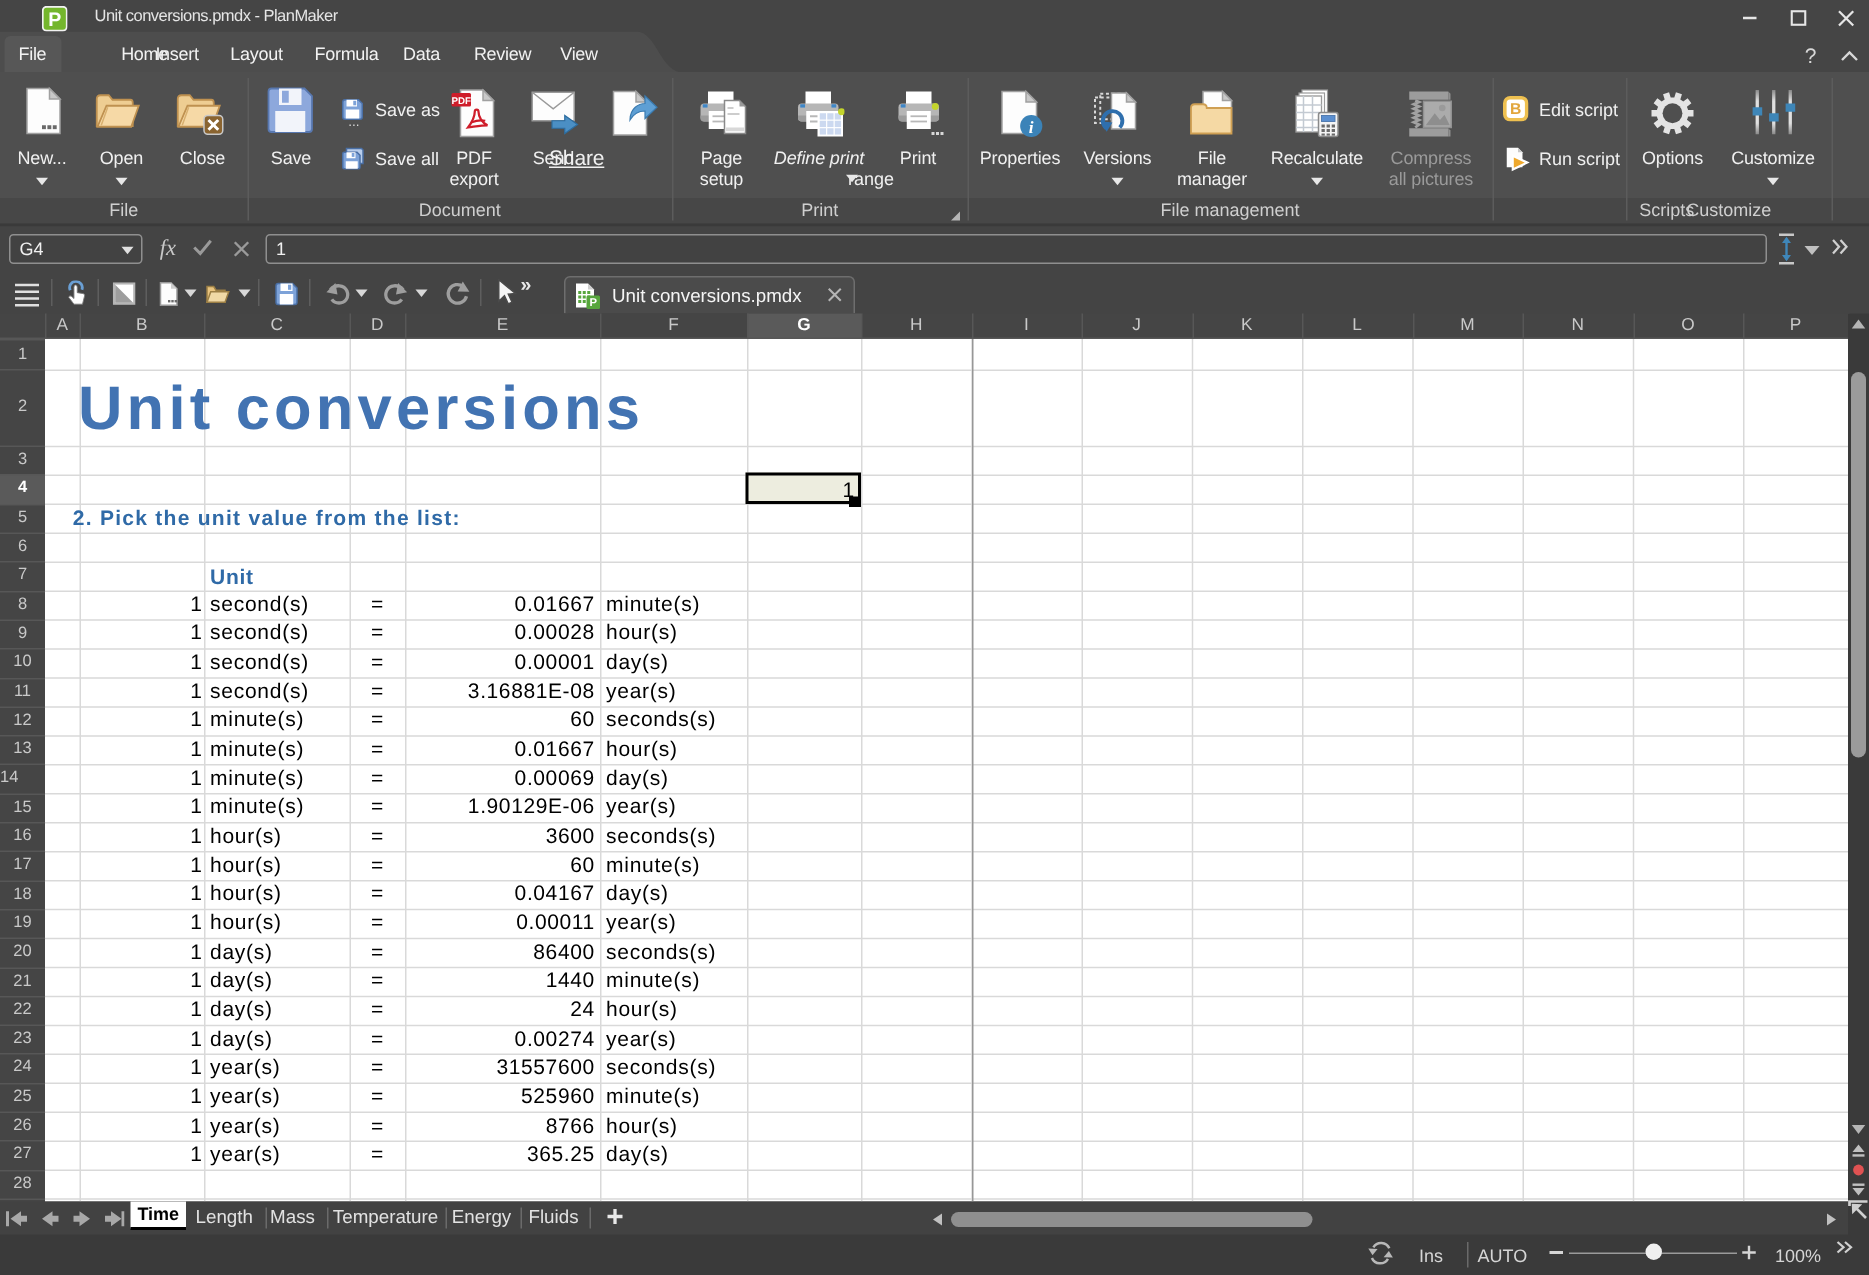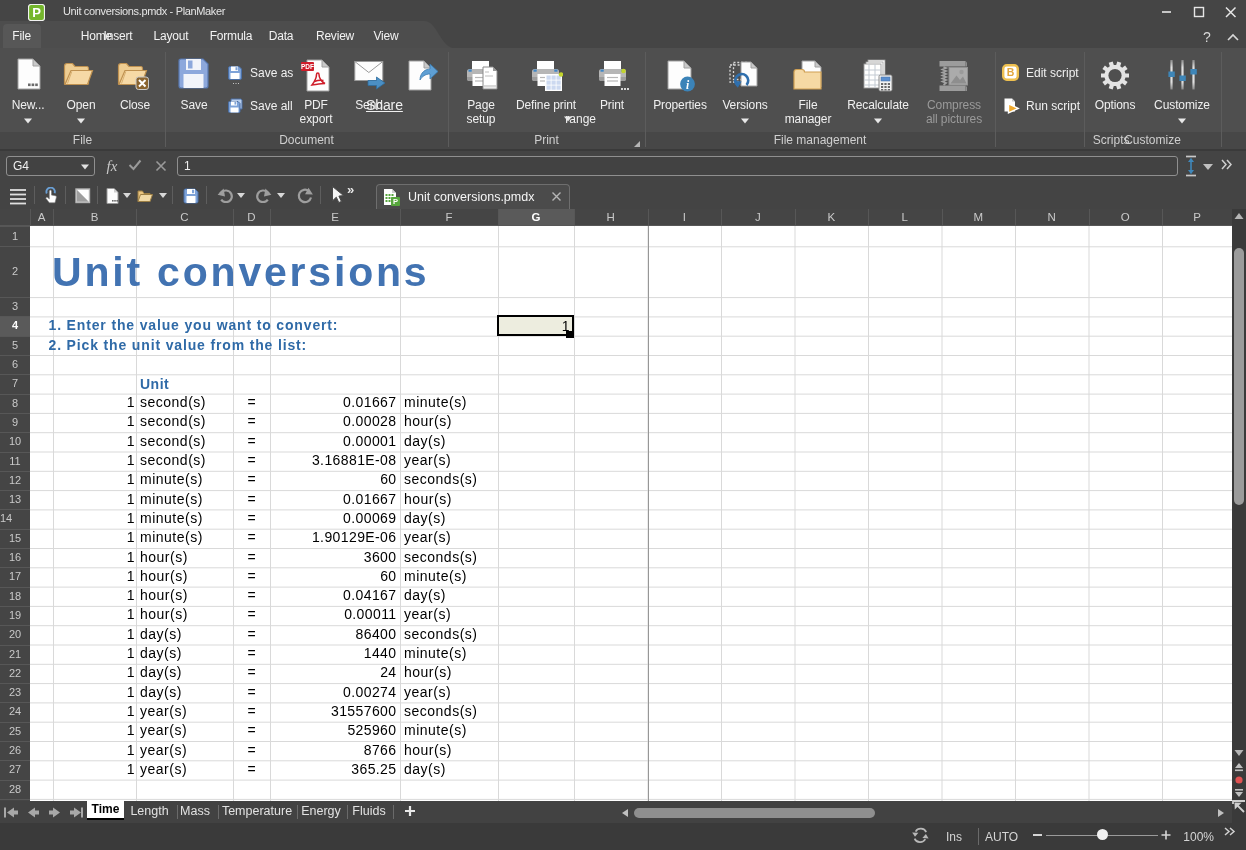--- a/index.html
+++ b/index.html
@@ -162,21 +162,21 @@
         <rect x="27.5" y="17.5" width="4.2" height="4.2"></rect>
 <rect x="17.5" y="22.5" width="4.2" height="4.2"></rect>
         <rect x="22.5" y="22.5" width="4.2" height="4.2"></rect>
         <rect x="27.5" y="22.5" width="4.2" height="4.2"></rect>
 <rect x="17.5" y="27.5" width="4.2" height="4.2"></rect>
         <rect x="22.5" y="27.5" width="4.2" height="4.2"></rect>
         <rect x="27.5" y="27.5" width="4.2" height="4.2"></rect>
       </g>
 <circle cx="32" cy="16.5" r="2.3" fill="#c3d42c"></circle>
     </svg>
-<div class="abs" style="left:486.0px;top:98px;width:120px;height:14px;line-height:14px;text-align:center;font-size:12px;letter-spacing:-0.1px;color:#f0f0f0;">Define print</div>
+<div class="abs" style="left:486.0px;top:98px;width:120px;height:14px;line-height:14px;text-align:center;font-size:12px;letter-spacing:-0.1px;color:#f0f0f0;font-style:italic;">Define print</div>
 <div class="abs" style="left:496px;top:112px;width:100px;height:14px;line-height:14px;text-align:right;font-size:12px;color:#f0f0f0">range</div>
 <svg class="abs" style="left:563px;top:115px" width="10" height="8" viewBox="0 0 10 8">
       <path d="M1 1.5 L5 6.5 L9 1.5 Z" fill="#e8e8e8"></path>
     </svg>
 <svg class="abs" style="left:596px;top:58px" width="34" height="34" viewBox="0 0 34 34">
       <rect x="8" y="3" width="17" height="9" fill="#fff"></rect>
 <rect x="3" y="11" width="27" height="12" rx="2.5" fill="#b6b6b6"></rect>
 <path d="M3 19 L30 19 L30 20.5 Q30 23 27.5 23 L5.5 23 Q3 23 3 20.5 Z" fill="#9c9c9c"></path>
 <rect x="4.5" y="11.5" width="3.2" height="2.2" fill="#3f87c8"></rect>
       <rect x="25.3" y="11.5" width="3.2" height="2.2" fill="#3f87c8"></rect>
@@ -558,21 +558,20 @@
       <line x1="0" y1="457.6" x2="1202" y2="457.6" stroke="#d9d9d9" stroke-width="1"></line>
       <line x1="0" y1="476.9" x2="1202" y2="476.9" stroke="#d9d9d9" stroke-width="1"></line>
       <line x1="0" y1="496.20000000000005" x2="1202" y2="496.20000000000005" stroke="#d9d9d9" stroke-width="1"></line>
       <line x1="0" y1="515.5" x2="1202" y2="515.5" stroke="#d9d9d9" stroke-width="1"></line>
       <line x1="0" y1="534.8" x2="1202" y2="534.8" stroke="#d9d9d9" stroke-width="1"></line>
       <line x1="0" y1="554.1" x2="1202" y2="554.1" stroke="#d9d9d9" stroke-width="1"></line>
       <line x1="0" y1="573.4" x2="1202" y2="573.4" stroke="#d9d9d9" stroke-width="1"></line>
       <line x1="618.5" y1="0" x2="618.5" y2="575" stroke="#979797" stroke-width="1"></line>
     </svg>
 <div class="abs" style="left:52px;top:245px;width:600px;height:54px;font-size:41px;font-weight:bold;letter-spacing:2.8px;color:#4273b2;line-height:54px">Unit conversions</div>
-<div class="abs" style="left:48.5px;top:316px;width:500px;height:19px;line-height:19px;font-size:14px;font-weight:bold;letter-spacing:0.85px;color:#2f6aa7">1. Enter the value you want to convert:</div>
 <div class="abs" style="left:48.5px;top:335.5px;width:500px;height:19px;line-height:19px;font-size:14px;font-weight:bold;letter-spacing:0.85px;color:#2f6aa7">2. Pick the unit value from the list:</div>
 <div class="abs" style="left:140px;top:374.5px;width:100px;height:19px;line-height:19px;font-size:14px;font-weight:bold;letter-spacing:0.5px;color:#2f6aa7">Unit</div>
 <div class="abs" style="left:497px;top:315px;width:77px;height:21px;border:2.5px solid #000;background:#ededdf"></div>
 <div class="abs" style="left:566px;top:331px;width:8px;height:7px;background:#000"></div>
 <div class="abs" style="left:500px;top:316.5px;width:69.5px;height:19px;line-height:19px;text-align:right;font-size:14px;color:#000">1</div>
 <div class="abs" style="left:53px;top:393.1px;width:82px;height:19.299999999999955px;line-height:19.299999999999955px;text-align:right;font-size:14px;letter-spacing:0.4px;color:#000">1</div>
     <div class="abs" style="left:140px;top:393.1px;width:92px;height:19.299999999999955px;line-height:19.299999999999955px;font-size:14px;letter-spacing:0.5px;color:#000">second(s)</div>
     <div class="abs" style="left:233px;top:393.1px;width:37px;height:19.299999999999955px;line-height:19.299999999999955px;text-align:center;font-size:14px;color:#000">=</div>
     <div class="abs" style="left:270px;top:393.1px;width:126.5px;height:19.299999999999955px;line-height:19.299999999999955px;text-align:right;font-size:14px;letter-spacing:0.4px;color:#000">0.01667</div>
     <div class="abs" style="left:404px;top:393.1px;width:92px;height:19.299999999999955px;line-height:19.299999999999955px;font-size:14px;letter-spacing:0.5px;color:#000">minute(s)</div>

